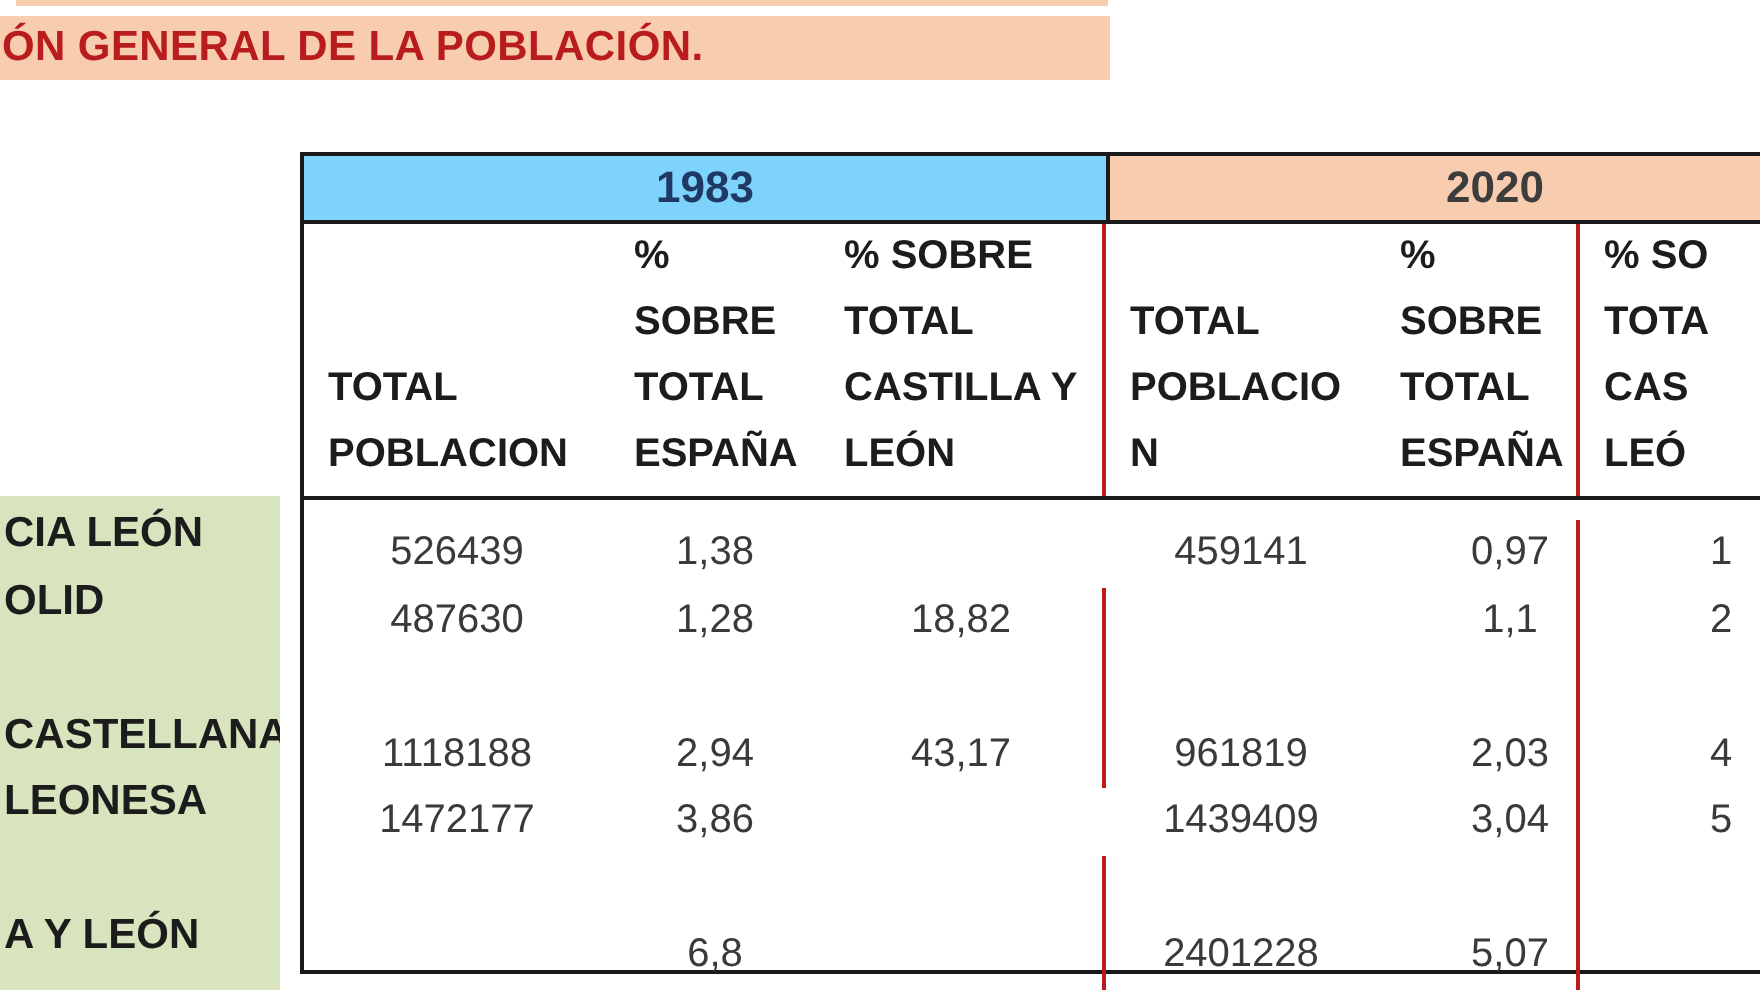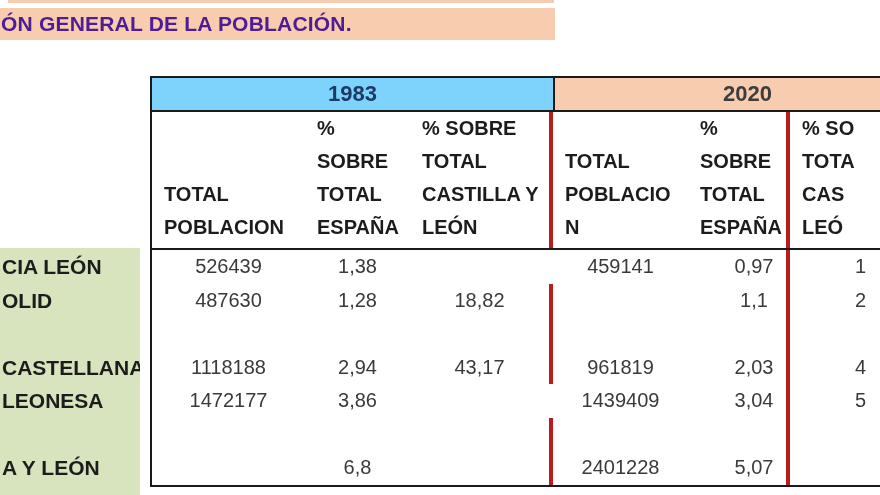--- a/index.html
+++ b/index.html
@@ -5,49 +5,49 @@
   html,body{margin:0;padding:0;background:#fff;}
   .canvas{position:relative;width:880px;height:495px;background:#fff;overflow:hidden;
           font-family:"Liberation Sans",sans-serif;}
 
   
   .sliver{position:absolute;left:8px;top:0;width:546px;height:3px;background:#f8ccae;}
 
   
   .title-band{position:absolute;left:0;top:8px;width:555px;height:32px;background:#f8ccae;
               display:flex;align-items:center;}
-  .title-text{font-size:21px;font-weight:600;color:#4c1d95;padding-left:1px;
+  .title-text{font-size:21px;font-weight:600;color:#b91c1c;padding-left:1px;
               letter-spacing:.2px;white-space:nowrap;text-align:right;}
 
   
   .grid{position:absolute;left:150px;top:76px;width:790px;height:411px;box-sizing:border-box;
         border:2px solid #1a1a1a;border-right:none;background:#fff;}
   .yr{position:absolute;top:0;height:34px;box-sizing:border-box;border-bottom:2px solid #1a1a1a;
       display:flex;align-items:center;justify-content:center;font-size:22px;font-weight:700;}
   .yr1983{left:0;width:403px;background:#7dd3fc;border-right:2px solid #1a1a1a;color:#1f3864;}
   .yr2020{left:403px;width:385px;background:#f8ccae;color:#3d3d3d;}
 
   .hdr{position:absolute;top:34px;left:0;width:788px;height:138px;box-sizing:border-box;
        border-bottom:2px solid #1a1a1a;}
   .hcell{position:absolute;top:0;height:136px;display:flex;align-items:flex-end;
          padding:0 0 4px 12px;font-weight:700;font-size:20px;line-height:33px;color:#1c1c1c;
          white-space:pre-line;box-sizing:border-box;overflow:hidden;}
 
   .body-rows{position:absolute;top:172px;left:0;width:788px;height:235px;}
   .drow{position:relative;height:33.57px;}
-  .dcell{position:absolute;top:0;height:100%;font-size:20px;line-height:33.57px;color:#3a3a3a;
+  .dcell{position:absolute;top:10px;height:100%;font-size:20px;line-height:33.57px;color:#3a3a3a;
          text-align:center;box-sizing:border-box;white-space:nowrap;overflow:hidden;}
 
   .cB{left:0;width:153px}
   .cC{left:153px;width:105px}
   .cD{left:258px;width:143px}
   .cE{left:401px;width:135px}
   .cF{left:536px;width:102px}
   .cG{left:638px;width:150px}
-  .bR{border-right:4px solid #b91c1c}
+  .bR{border-right:2px solid #b91c1c}
   .dcell.cF{padding-left:34px}
   .dcell.cG{text-align:left;padding-left:65px}
 
   
   .labels{position:absolute;left:0;top:248px;width:140px;height:268px;background:#d7e4bd;
           padding-top:2px;box-sizing:border-box;}
   .rlabel{height:33.57px;line-height:33.57px;font-weight:700;font-size:21px;color:#1c1c1c;
           padding-left:2px;white-space:nowrap;overflow:hidden;}
 </style>
 </head>

